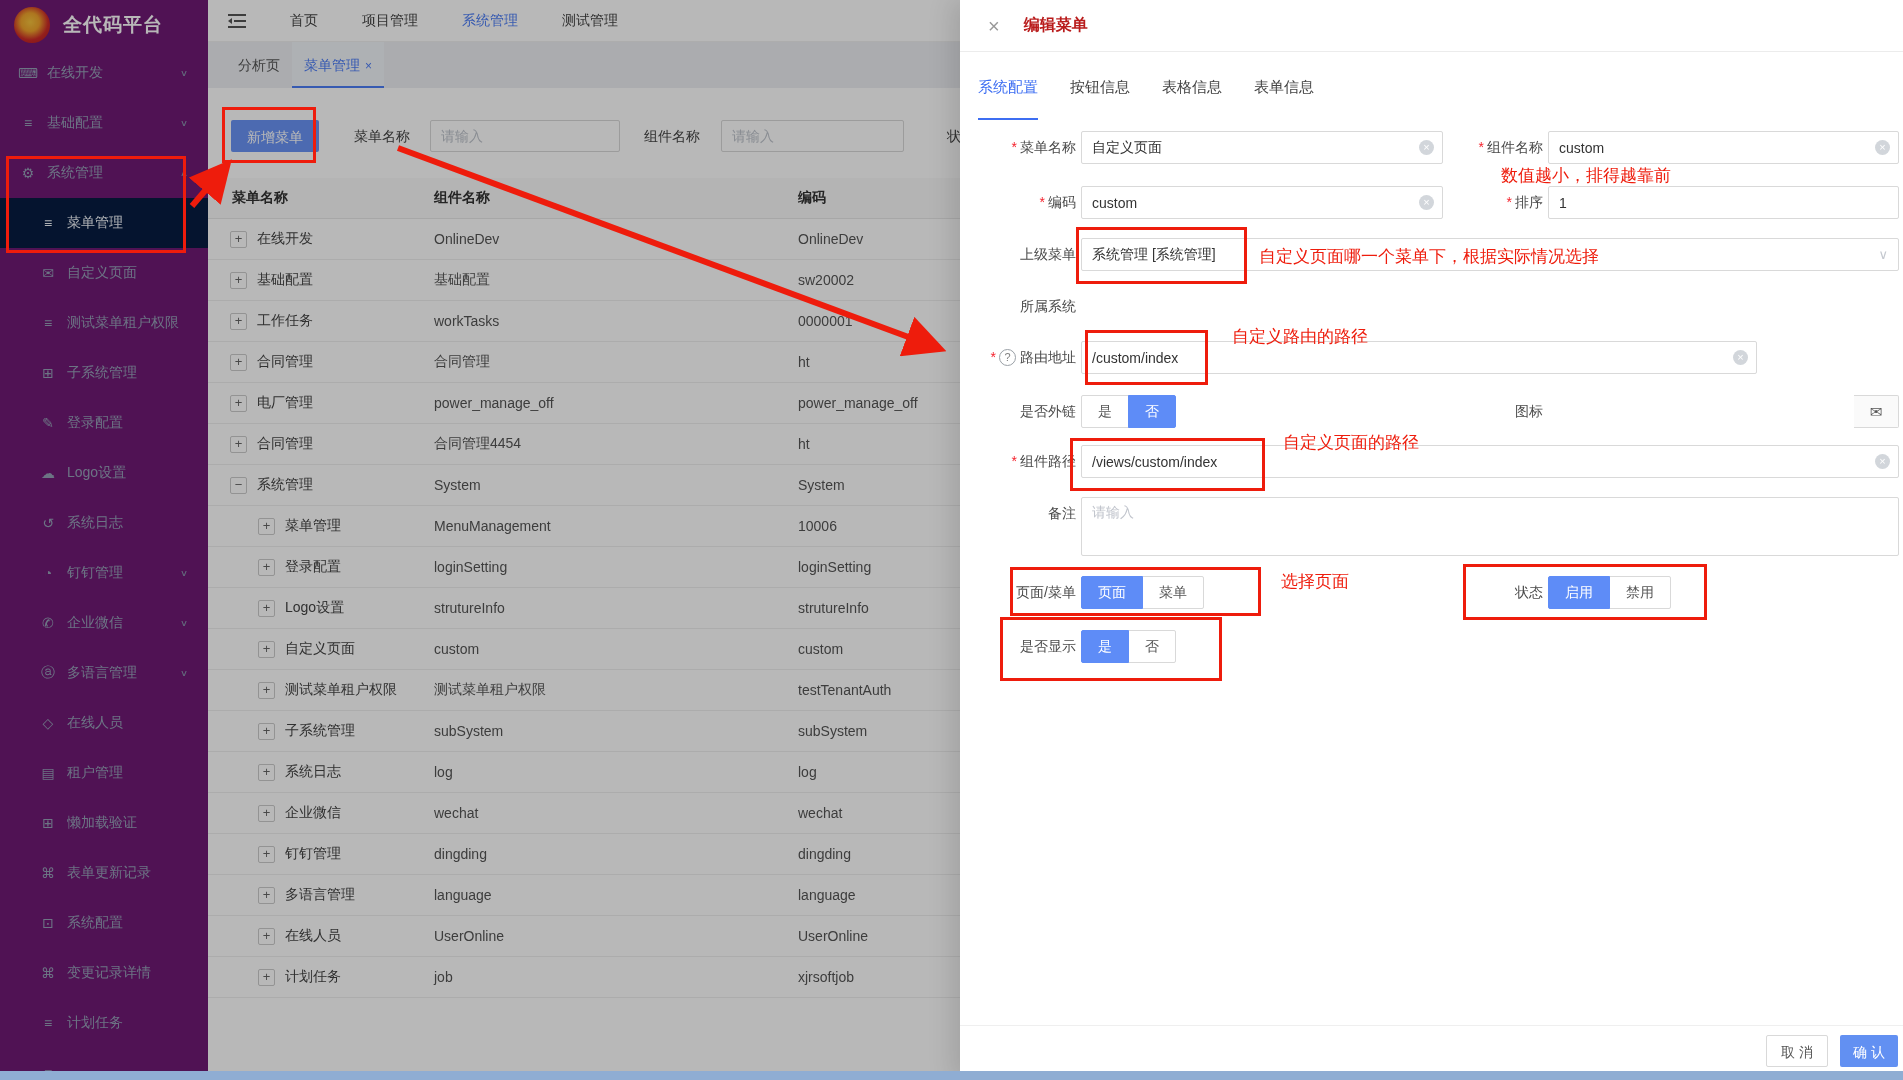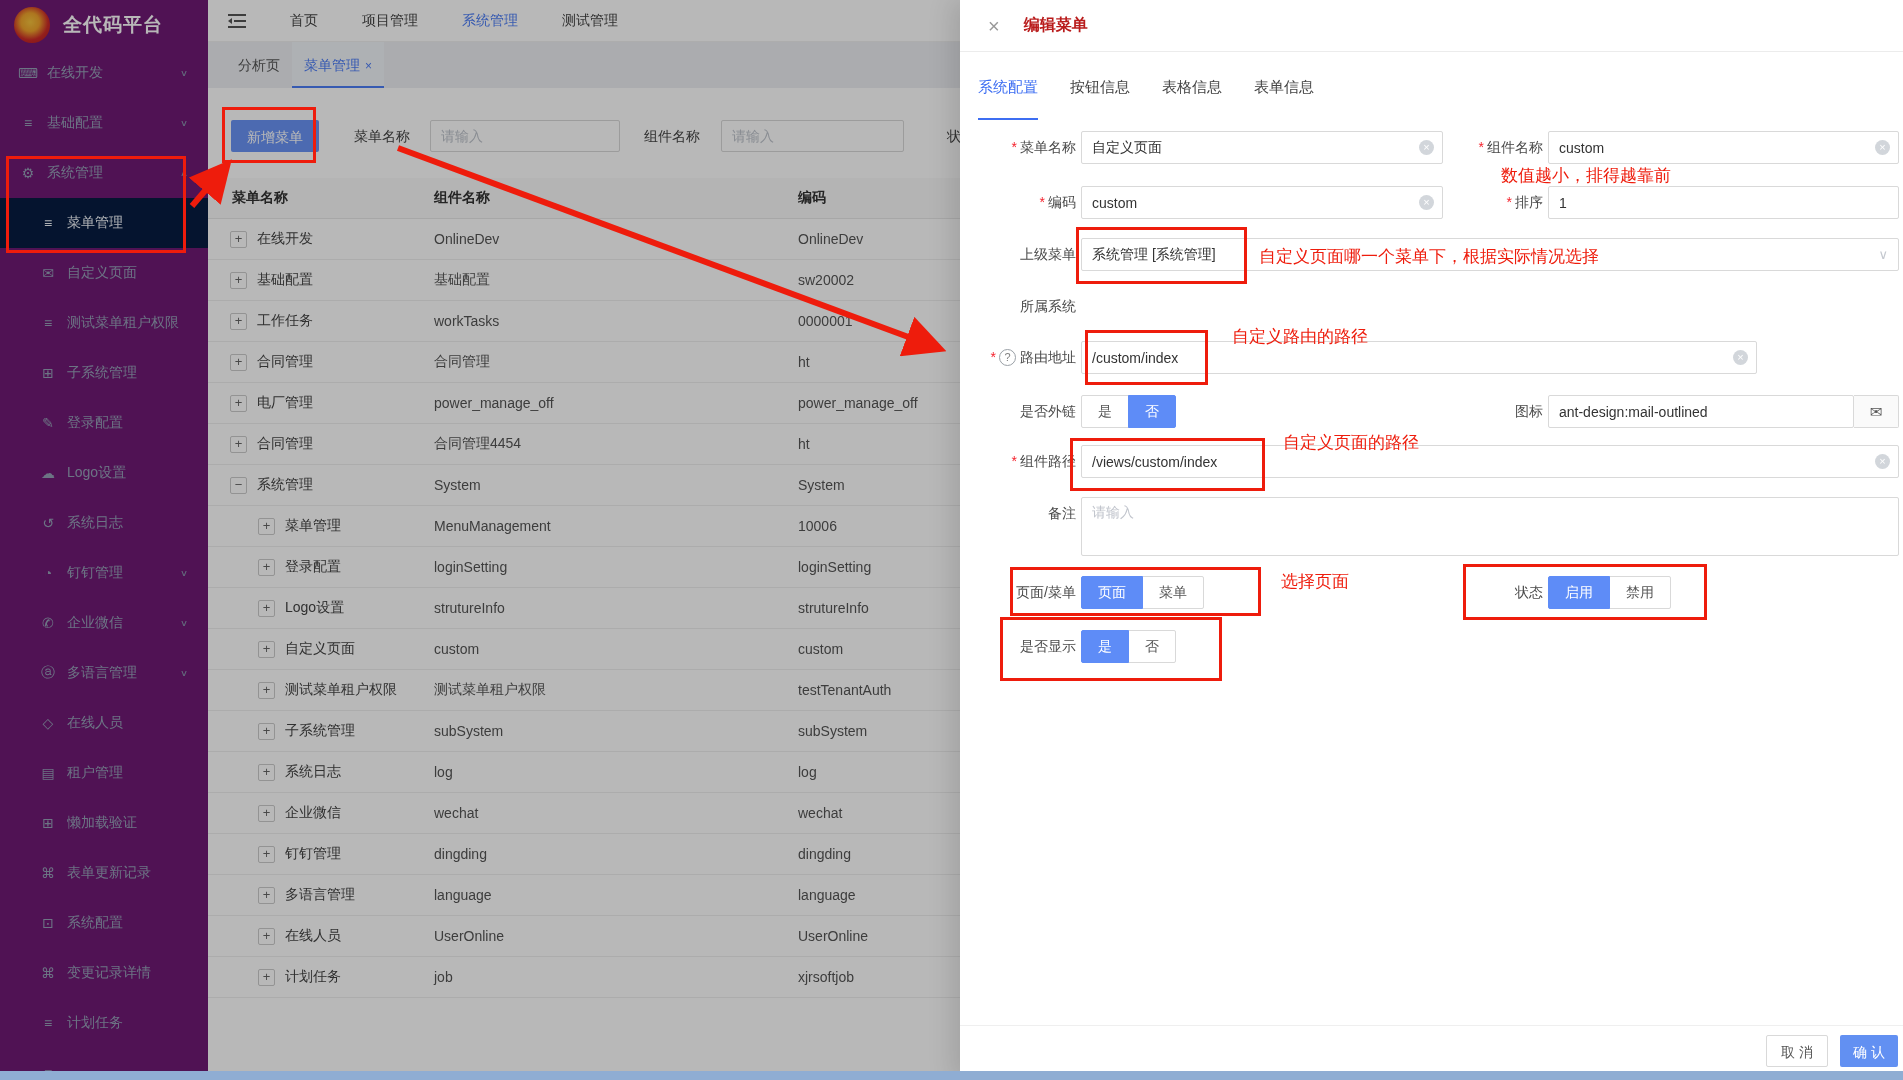--- a/index.html
+++ b/index.html
@@ -437,21 +437,20 @@
 
       <div class="fl" style="top:341px;"><span class="req">*</span><span class="help">?</span><span>路由地址</span></div>
       <div class="iw" style="top:341px;left:121px;width:676px;"><input value="/custom/index" style=""><span class="clr">×</span></div>
 
       <div class="fl" style="top:395px;"><span>是否外链</span></div>
       <div class="tg" style="top:395px;left:121px;">
         <span>是</span>
         <span class="on">否</span>
       </div>
       <div class="fl rcol" style="top:395px;"><span>图标</span></div>
-      <div class="iw" style="top:395px;left:588px;width:306px;"><input value="ant-design:mail-outlined" style=""></div>
       <div class="addon" style="top:395px;left:894px;">✉</div>
 
       <div class="fl" style="top:445px;"><span class="req">*</span><span>组件路径</span></div>
       <div class="iw" style="top:445px;left:121px;width:818px;"><input value="/views/custom/index" style=""><span class="clr">×</span></div>
 
       <div class="fl" style="top:497px;"><span>备注</span></div>
       <textarea class="fta" style="top: 497px; left: 121px; width: 818px; height: 59px;" placeholder="请输入"></textarea>
 
       <div class="fl" style="top:576px;"><span>页面/菜单</span></div>
       <div class="tg" style="top:576px;left:121px;">

